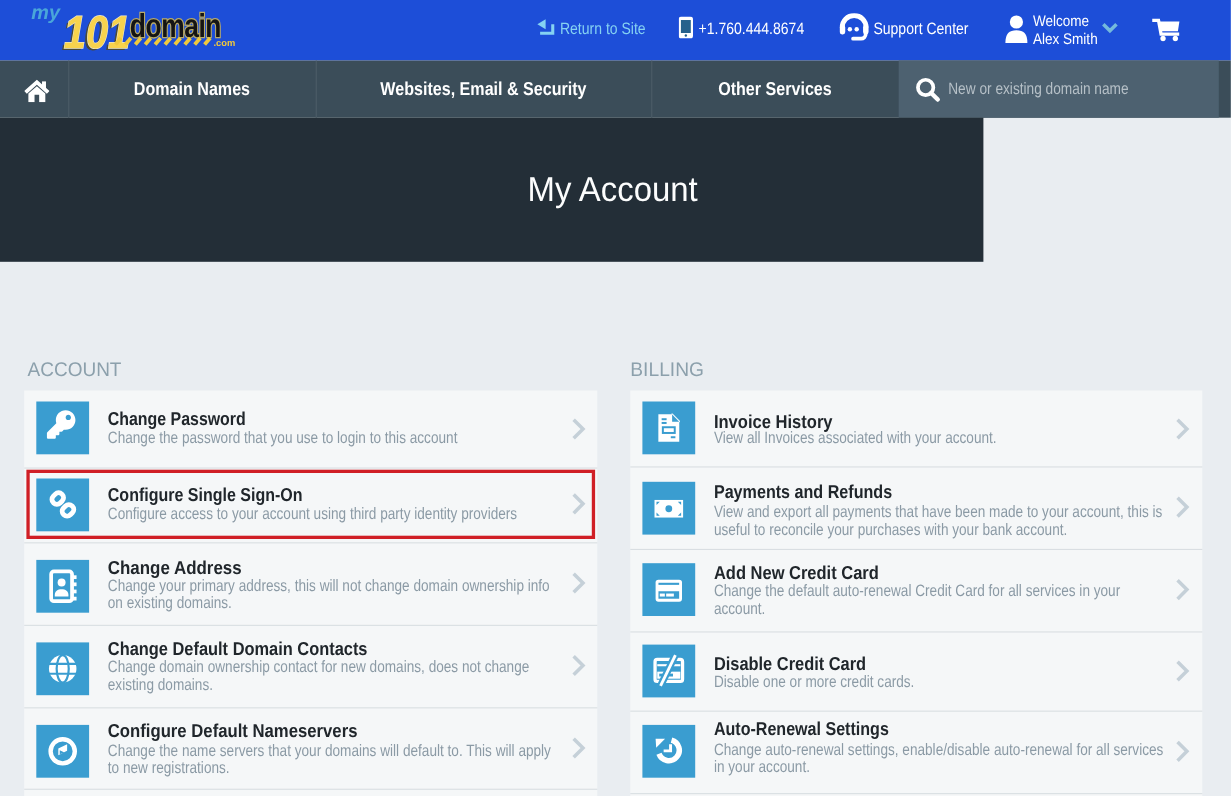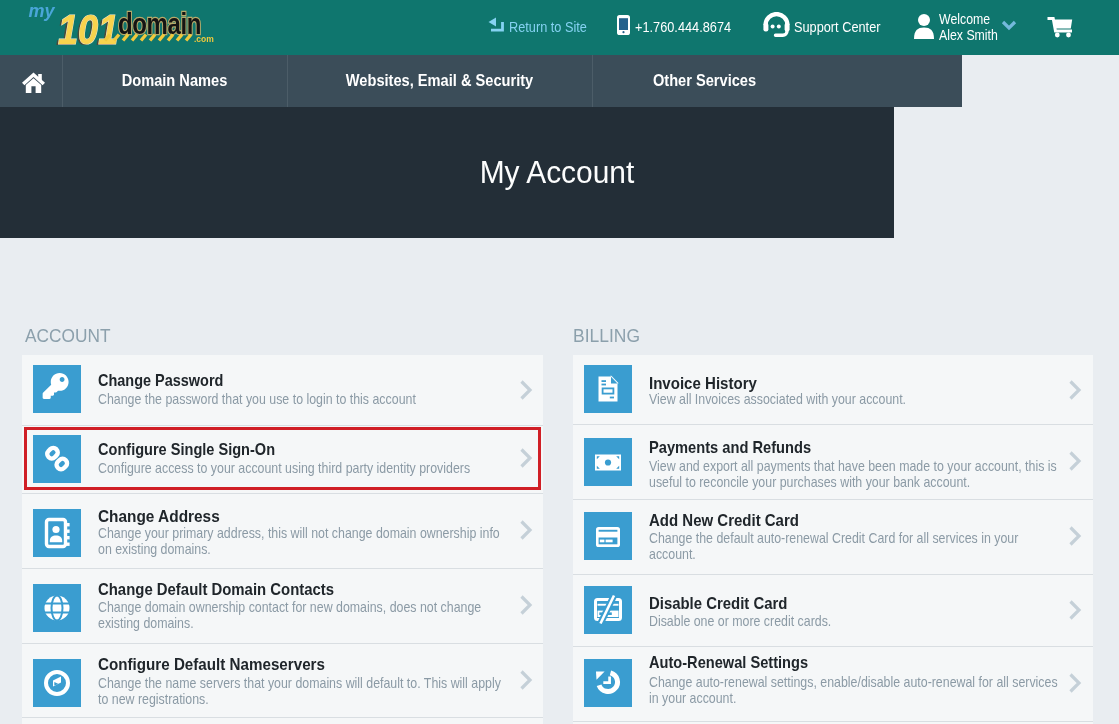--- a/index.html
+++ b/index.html
@@ -1,25 +1,25 @@
 <!DOCTYPE html>
 <html><head>
 <meta charset="utf-8">
 <style>
   * { margin:0; padding:0; box-sizing:border-box; }
   html,body { width:1119px; height:724px; overflow:hidden; font-family:"Liberation Sans", sans-serif; }
   body { position:relative; background:#e9edf1; }
   .abs { position:absolute; }
 
   
-  #topbar { left:0; top:0; width:1119px; height:55px; background:#0f766e; }
+  #topbar { left:0; top:0; width:1119px; height:55px; background:#1d4ed8; }
   .tb-txt { color:#ffffff; font-size:15px; transform:scaleX(0.85); transform-origin:0 50%; white-space:nowrap; }
 
   
-  #navbar { left:0; top:55px; width:962px; height:52px; background:#3b4d59; }
+  #navbar { left:0; top:55px; width:1119px; height:52px; background:#3b4d59; }
   .nav-sep { position:absolute; top:0; width:1px; height:52px; background:#4c5d68; }
   .nav-item { position:absolute; top:0; height:52px; line-height:52px; text-align:center; color:#fff; font-size:17px; font-weight:bold; transform:scaleX(0.86); }
   #search { position:absolute; left:817px; top:0; width:291px; height:52px; background:#4d6170; }
   #search span { position:absolute; left:45px; top:0; line-height:52px; color:#b6c0c7; font-size:15px; transform:scaleX(0.83); transform-origin:0 50%; white-space:nowrap; }
 
   
   #hero { left:0; top:107px; width:894px; height:131px; background:#232e37; }
   #hero h1 { position:absolute; left:0; top:0; width:1114px; text-align:center; line-height:131px; color:#fcfdfd; font-size:31.5px; font-weight:normal; transform:scaleX(0.95); }
 
   
@@ -109,20 +109,27 @@
     <rect x="16.2" y="2" width="3.6" height="7" fill="#fff"></rect>
     <path d="M11.5 0.5 L23 10.8 L20.6 13.2 L11.5 5 L2.4 13.2 L0 10.8 Z" fill="#fff"></path>
     <path d="M3.8 13 L11.5 6.3 L19.2 13 V21 H13.6 V14.2 H9.4 V21 H3.8 Z" fill="#fff"></path>
   </svg>
   <div class="nav-sep" style="left:62px;"></div>
   <div class="nav-sep" style="left:287px;"></div>
   <div class="nav-sep" style="left:592px;"></div>
   <div class="nav-item" style="left:62px; width:225px;">Domain Names</div>
   <div class="nav-item" style="left:287px; width:305px;">Websites, Email &amp; Security</div>
   <div class="nav-item" style="left:592px; width:225px;">Other Services</div>
+  <div id="search">
+    <svg style="position:absolute; left:15px; top:15px;" width="23" height="23" viewBox="0 0 23 23">
+      <circle cx="9.5" cy="9.5" r="7" fill="none" stroke="#fff" stroke-width="3.4"></circle>
+      <line x1="14.5" y1="14.5" x2="20.5" y2="20.5" stroke="#fff" stroke-width="4" stroke-linecap="round"></line>
+    </svg>
+    <span>New or existing domain name</span>
+  </div>
 </div>
 
 <div id="hero" class="abs">
     <h1>My Account</h1>
   </div>
 
 <div class="sec-head" style="left:25px; top:326px; transform:scaleX(0.96); transform-origin:0 0;">ACCOUNT</div>
 <div class="sec-head" style="left:573px; top:326px; transform:scaleX(0.97); transform-origin:0 0;">BILLING</div>
 
 <div class="card" id="card-l">

